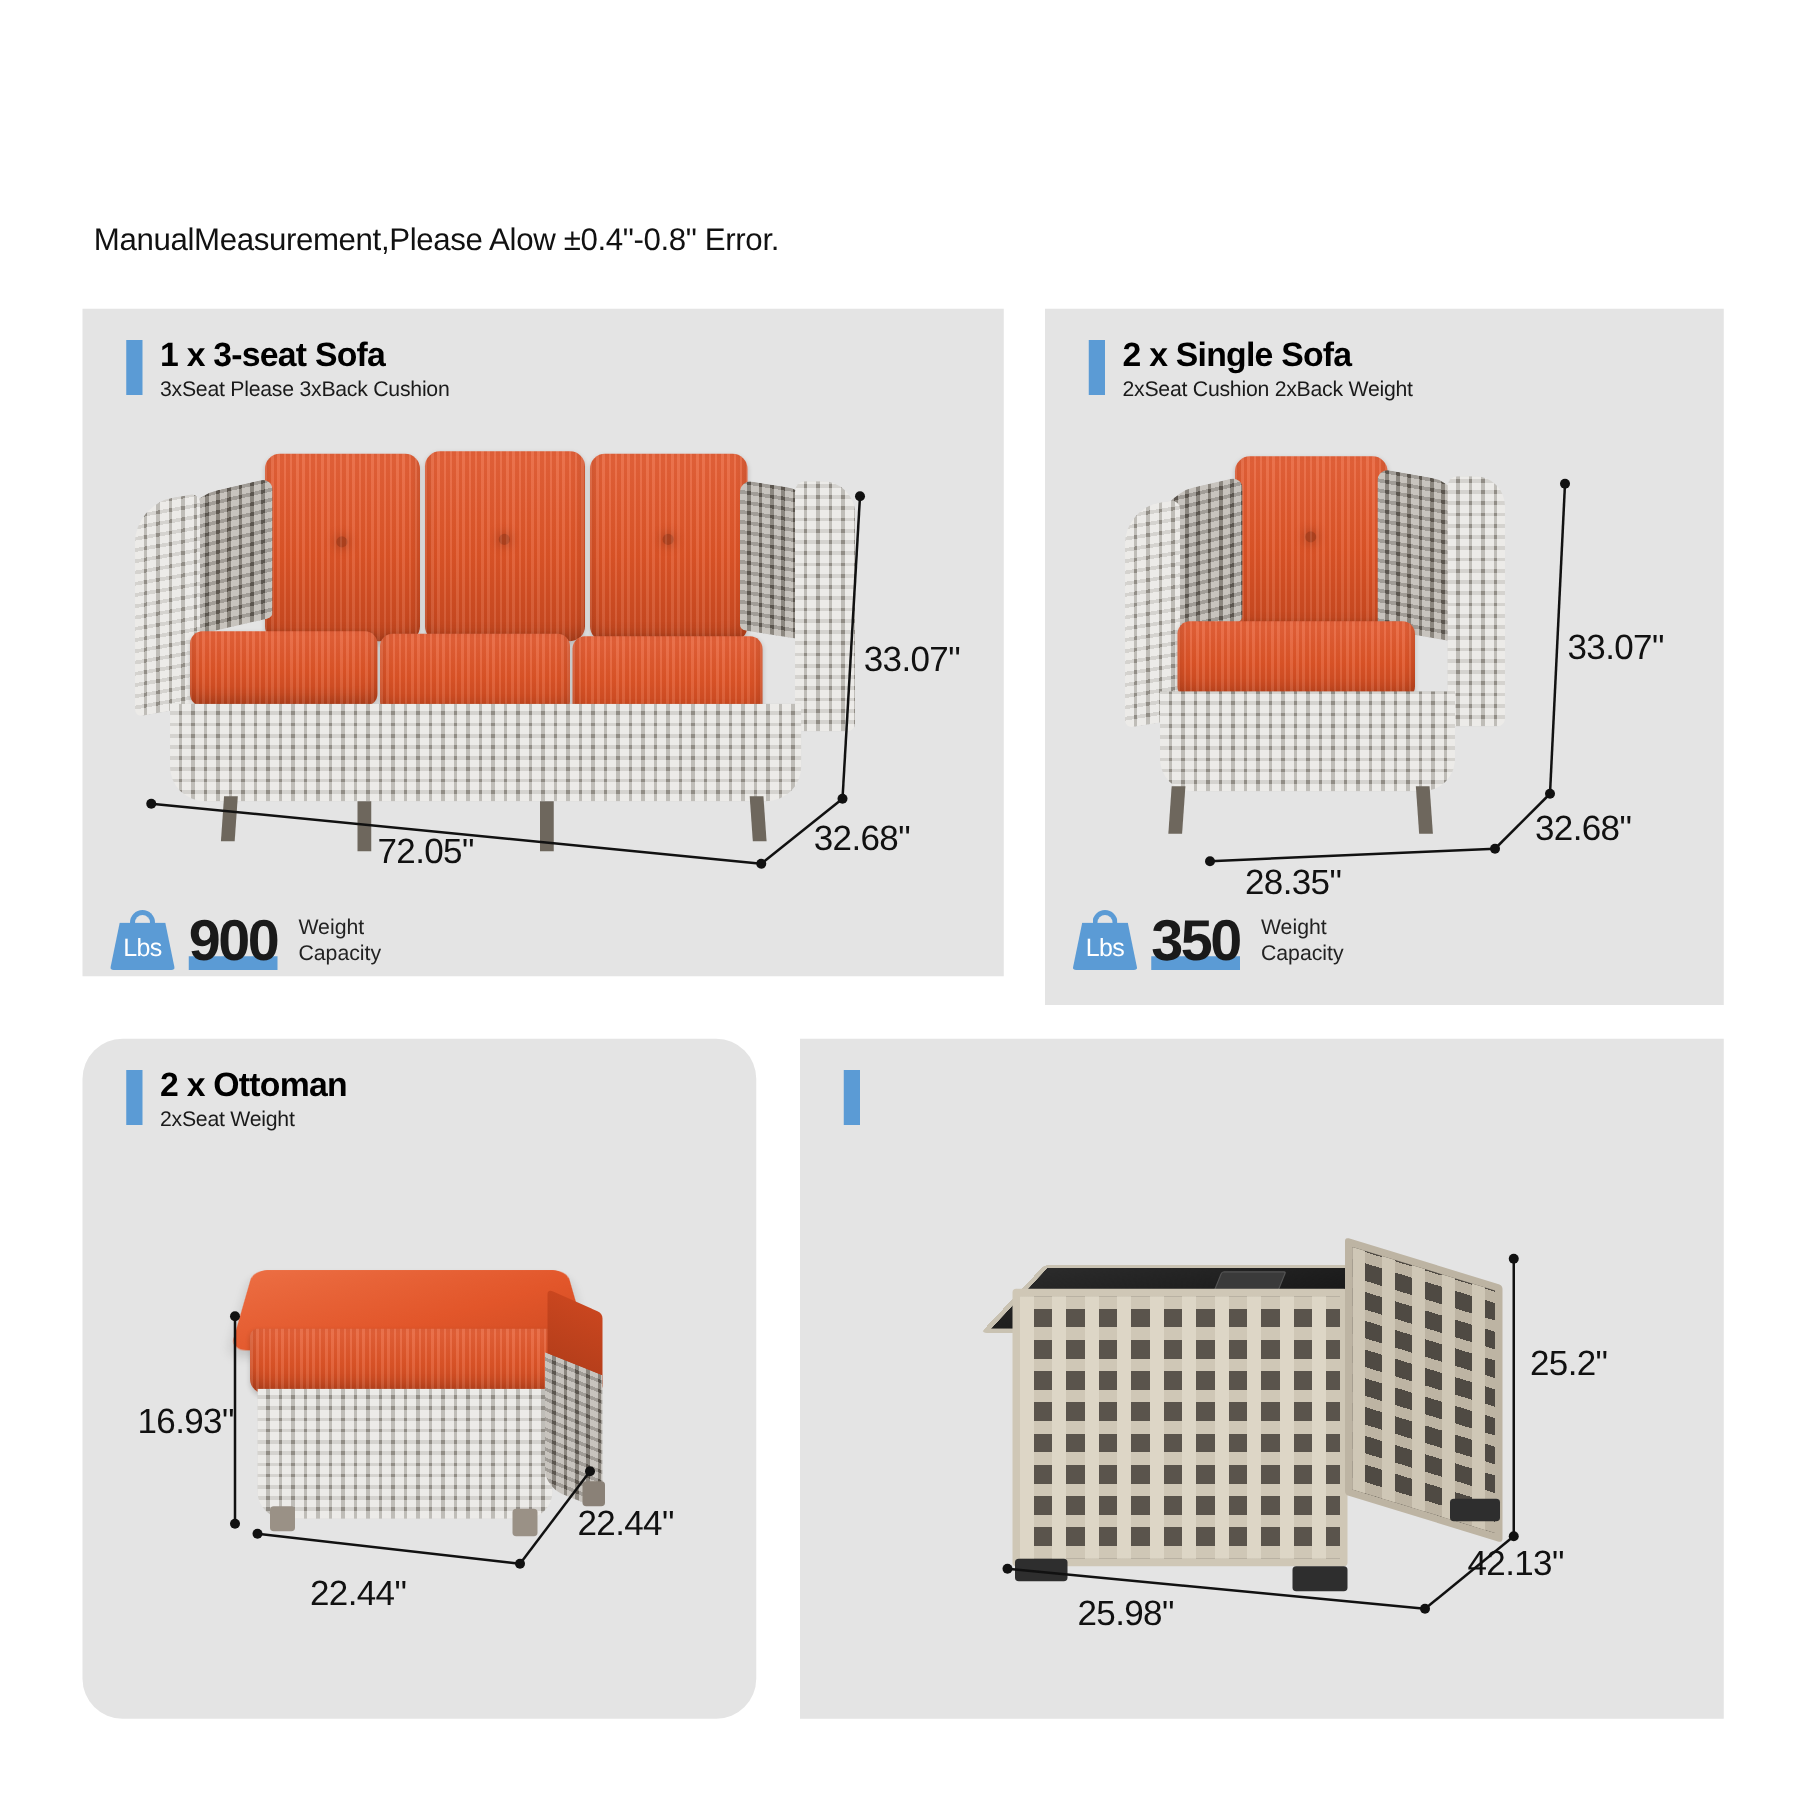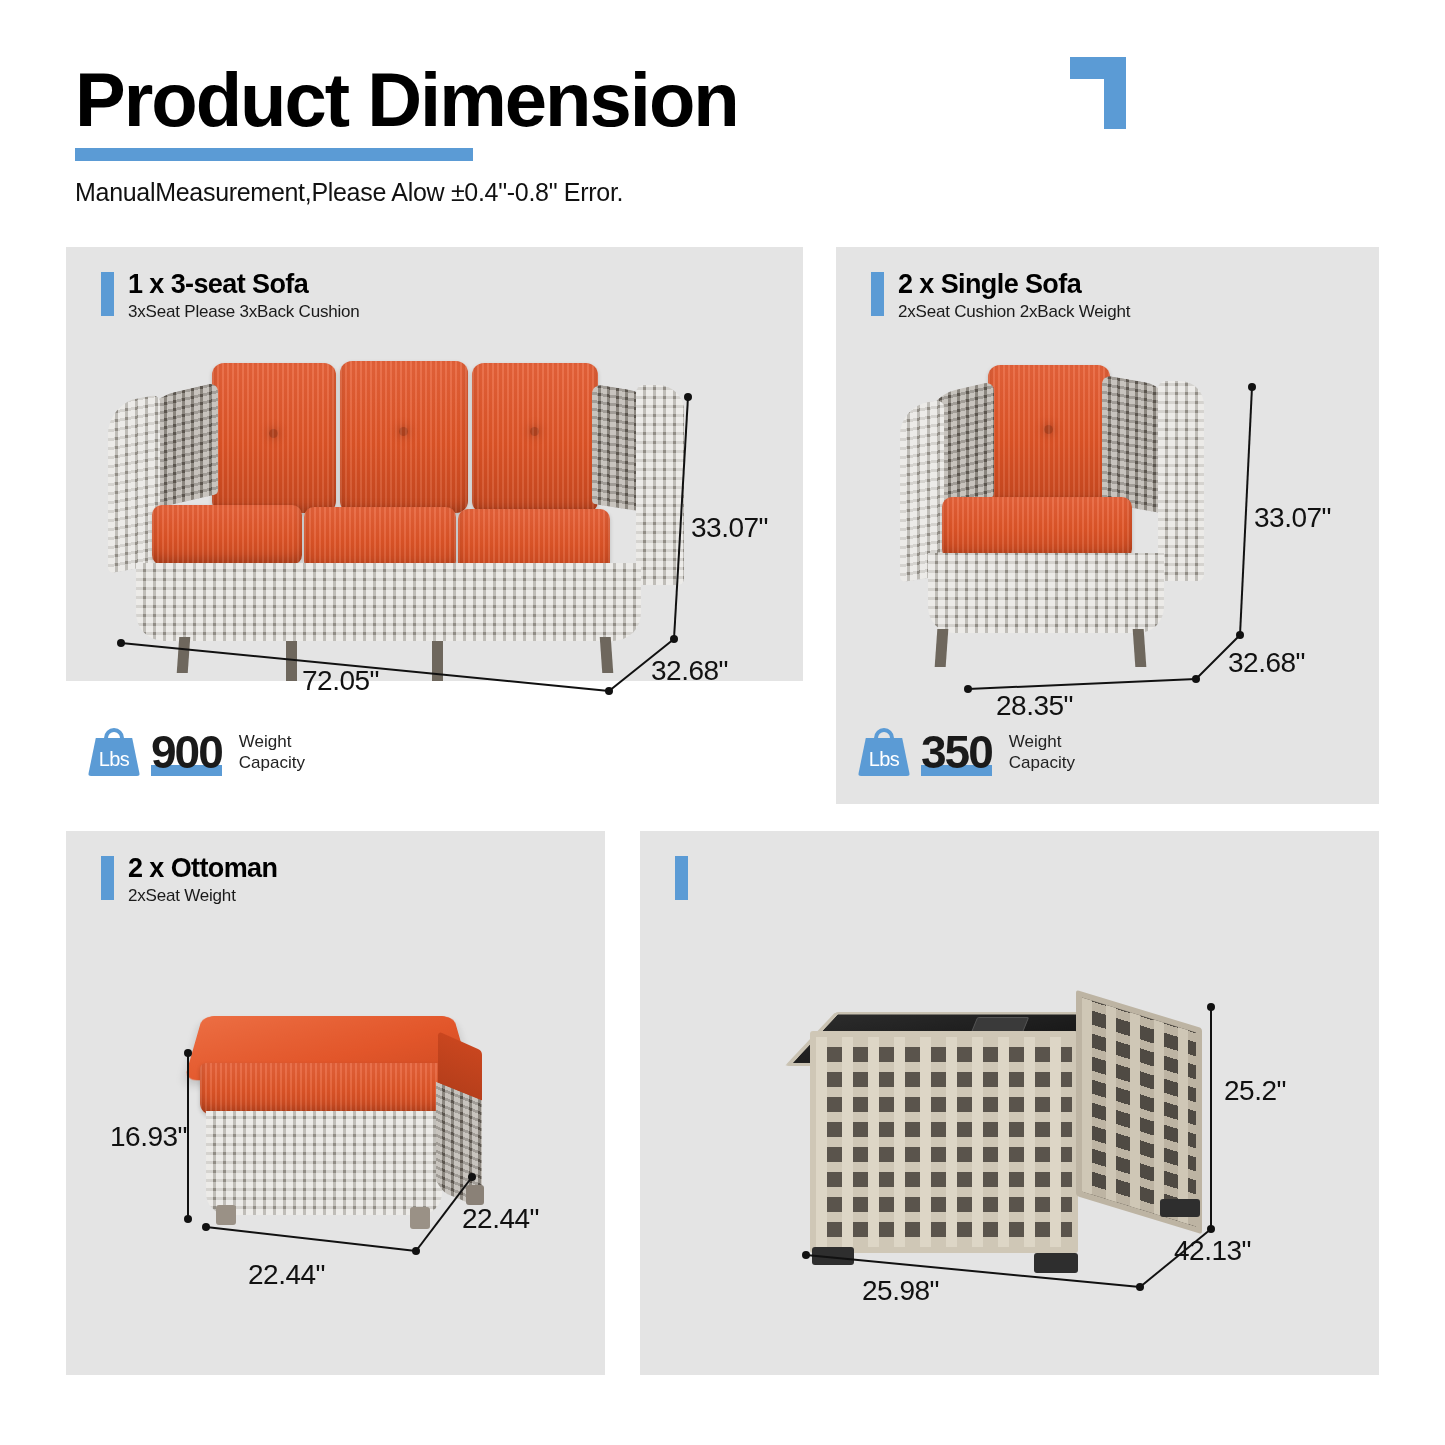--- a/index.html
+++ b/index.html
@@ -130,33 +130,23 @@
     background-image:
       repeating-linear-gradient(90deg, #cfc7b6 0 10px, rgba(60,55,48,.0) 10px 24px),
       repeating-linear-gradient(0deg, #bdb4a3 0 9px, rgba(60,55,48,.0) 9px 23px);
   }
 </style>
 </head>
 <body>
 
 <div class="page">
 
-  <div class="header">
-    <div class="title-row">
-      <div class="title">Product Dimension</div>
-      <div class="title-underline"></div>
-    </div>
-    <div class="corner-bracket">
-      <div class="bar-h"></div>
-      <div class="bar-v"></div>
-    </div>
-  </div>
   <div class="subtitle">ManualMeasurement,Please Alow ±0.4"-0.8" Error.</div>
 
-  <div class="card" style="left:66px; top:247px; width:737px; height:434px;">
+  <div class="card" style="left:66px; top:247px; width:737px; height:534px;">
 
     <div class="card-head">
       <div class="head-tick"></div>
       <div class="head-text">
         <div class="head-title">1 x 3-seat Sofa</div>
         <div class="head-sub">3xSeat Please 3xBack Cushion</div>
       </div>
     </div>
 
     <div class="art" style="left:30px; top:108px; width:580px; height:300px;">
@@ -277,21 +267,21 @@
         <div class="wb-number">350</div>
         <div class="wb-underline"></div>
       </div>
       <div class="wb-caption">
         <div>Weight</div>
         <div>Capacity</div>
       </div>
     </div>
   </div>
 
-  <div class="card" style="left:66px; top:831px; width:539px; height:544px;">
+  <div class="card" style="left:66px; top:831px; width:539px; height:544px;border-radius:32px;">
 
     <div class="card-head">
       <div class="head-tick"></div>
       <div class="head-text">
         <div class="head-title">2 x Ottoman</div>
         <div class="head-sub">2xSeat Weight</div>
       </div>
     </div>
 
     <div class="art" style="left:118px; top:168px; width:320px; height:280px;">

